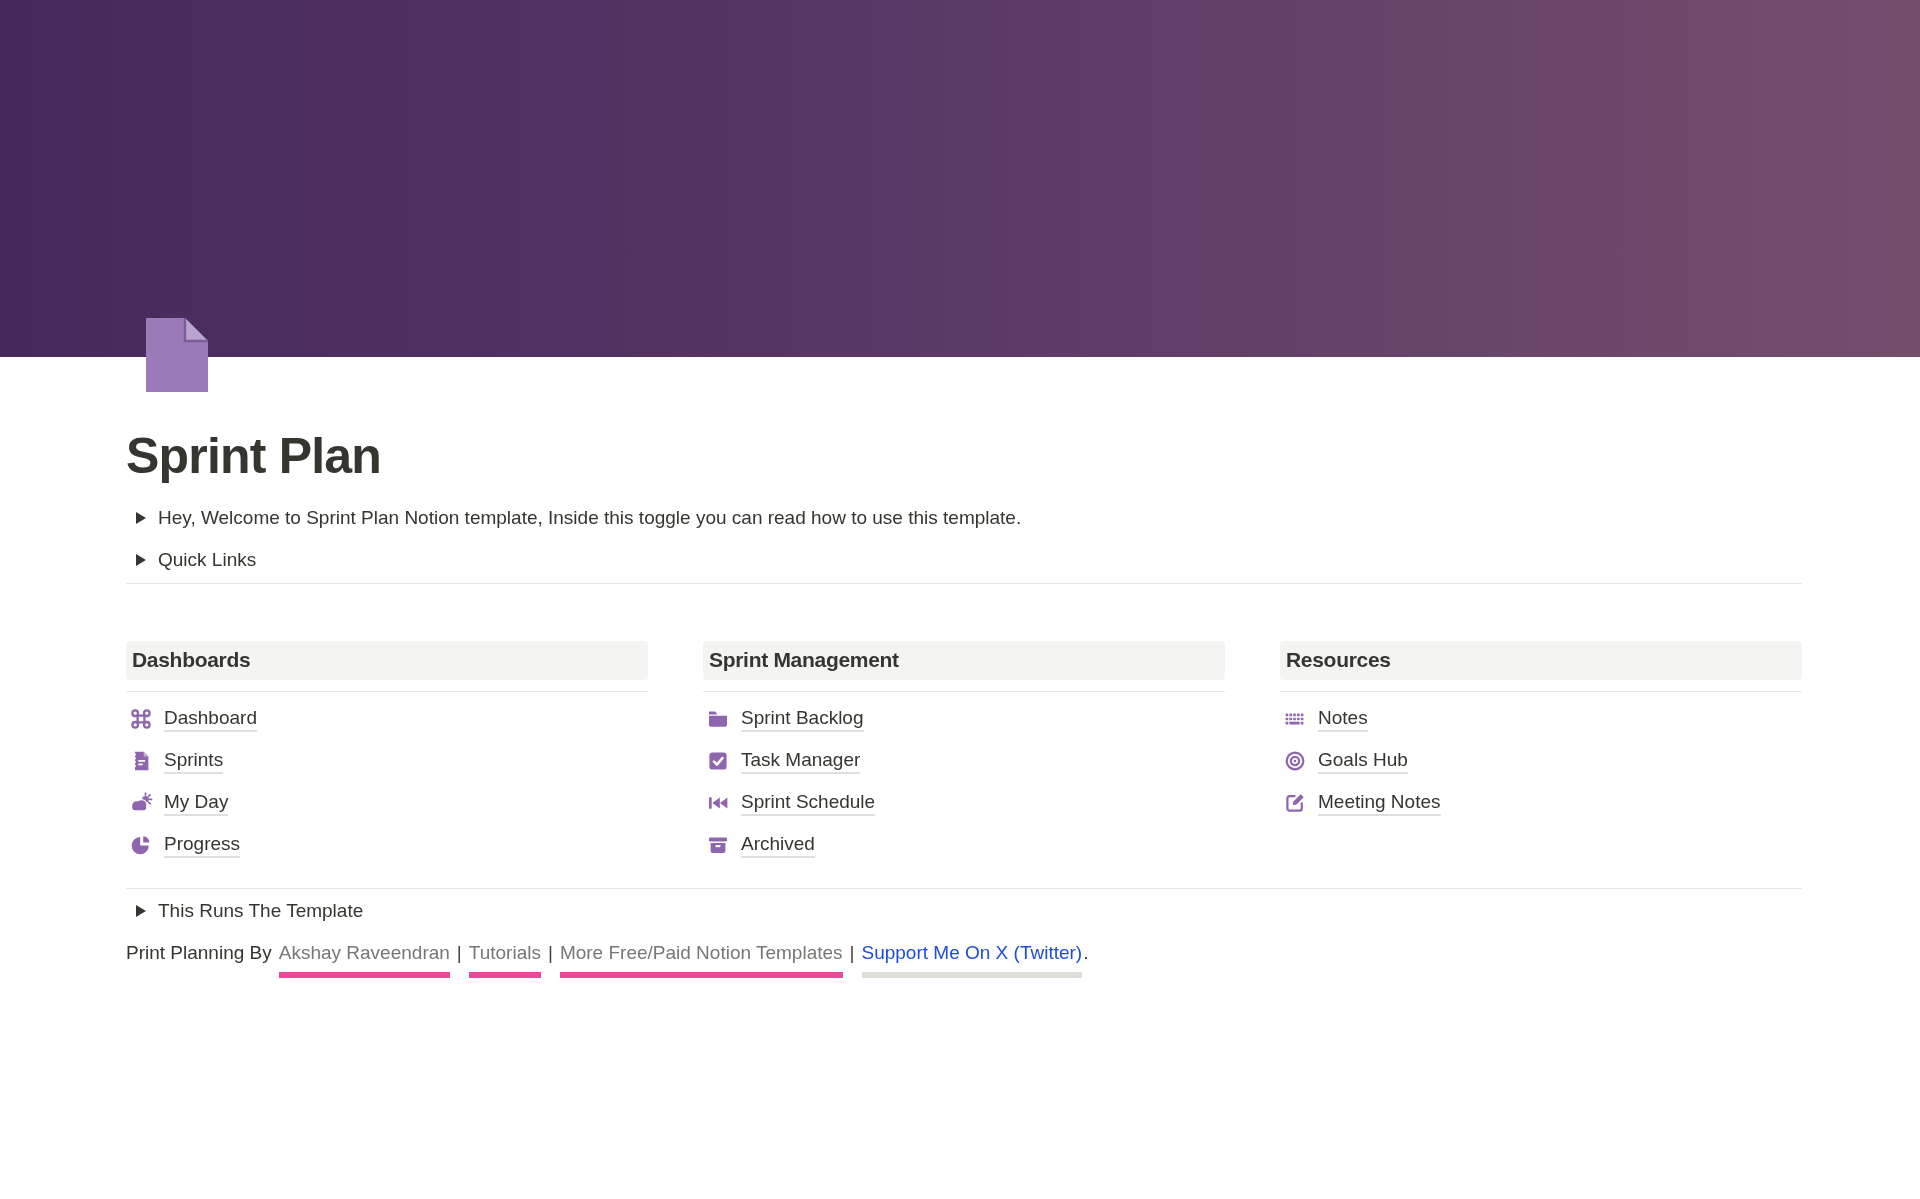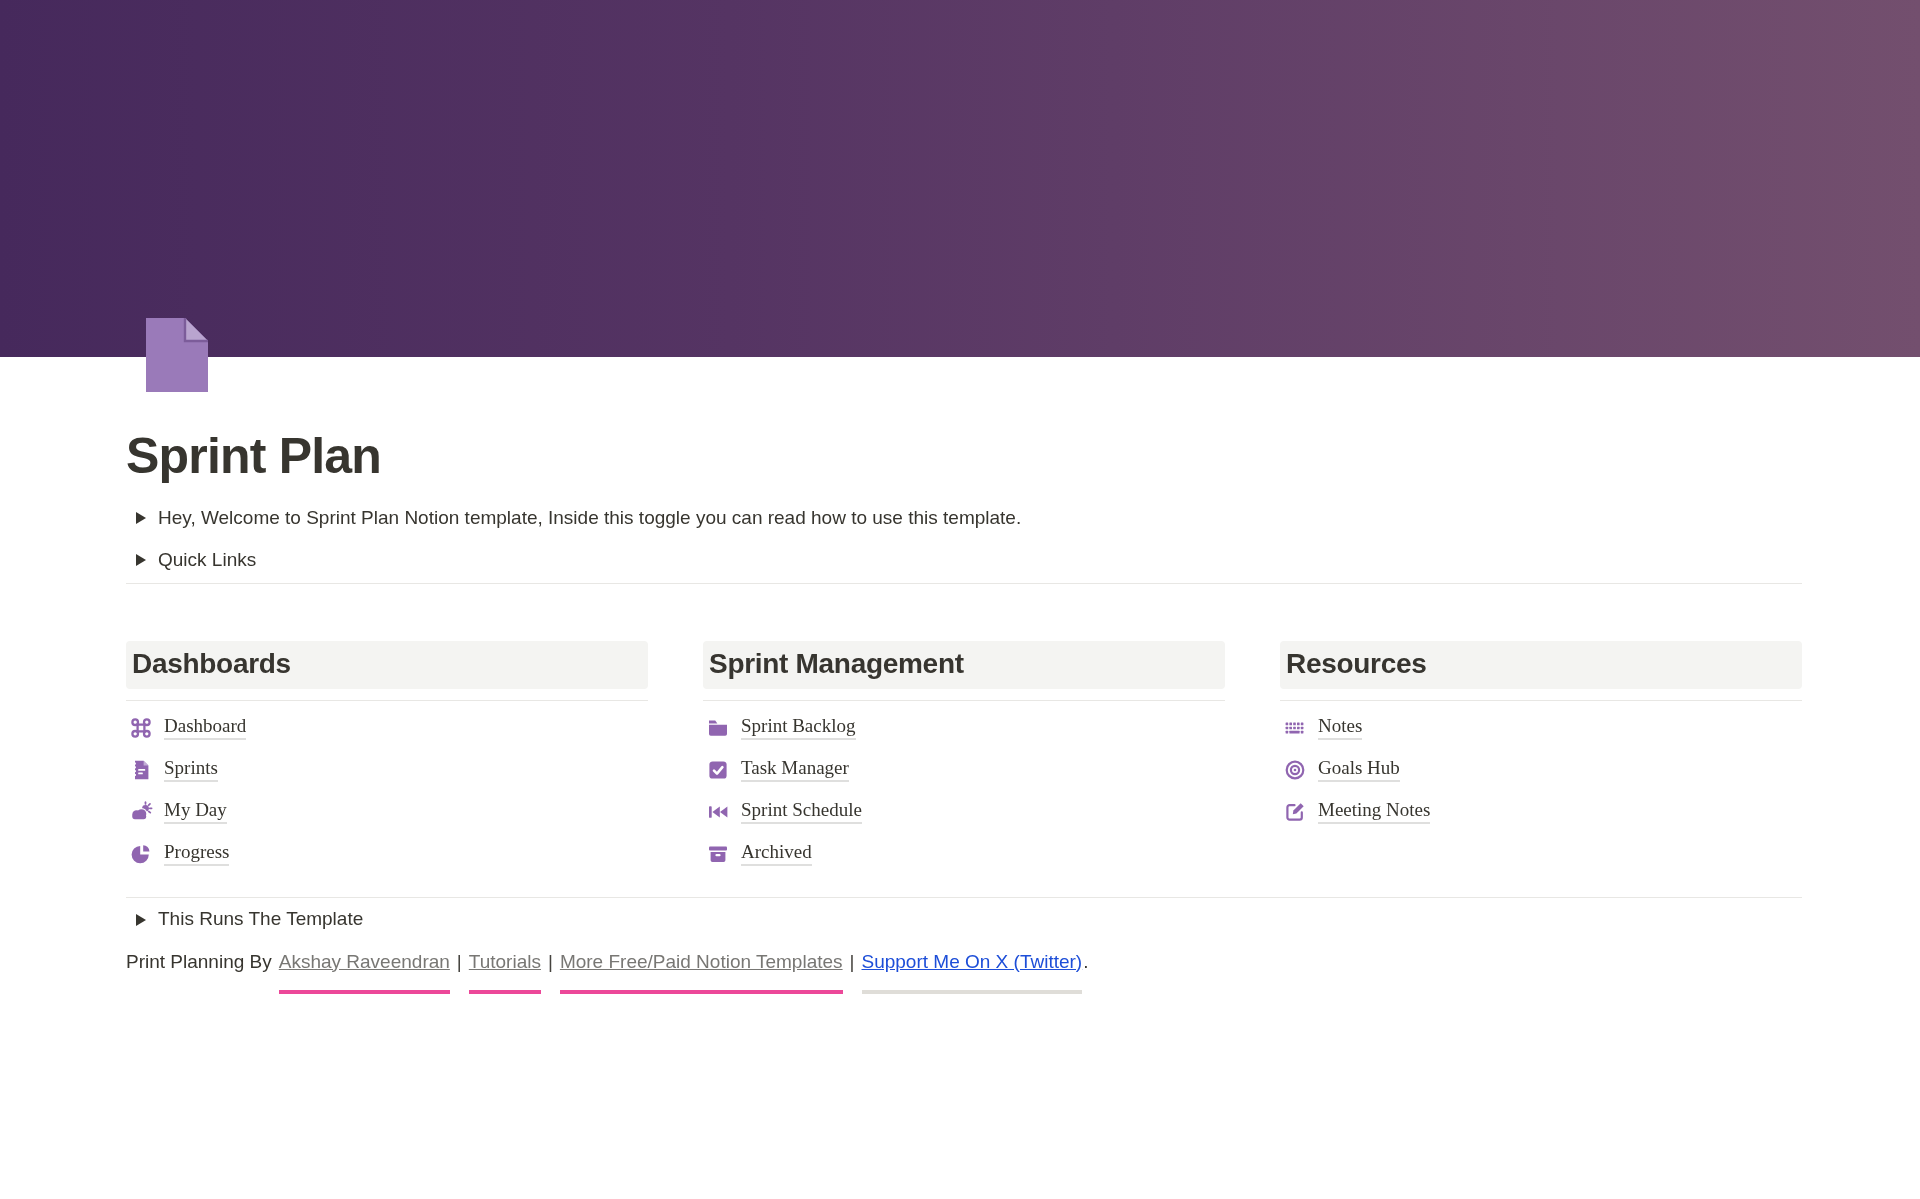--- a/index.html
+++ b/index.html
@@ -28,39 +28,38 @@
   }
   .toggle-row { display:flex; align-items:center; min-height:40px; margin-top:2px; cursor:pointer; }
   .toggle-marker { width:24px; height:24px; display:flex; align-items:center; justify-content:center; margin-left:3px; flex:0 0 24px; }
   .tri { width:0; height:0; border-left:10px solid #37352f; border-top:6.5px solid transparent; border-bottom:6.5px solid transparent; }
   .toggle-text { margin-left:5px; font-size:19px; line-height:1.4; }
   hr.divider { border:none; border-top:1px solid #e8e7e4; margin:3px 0 0 0; }
   hr.divider.after-columns { margin-top:22px; }
   .columns { display:flex; gap:55px; margin-top:57px; }
   .column { flex:1 1 0; min-width:0; }
   h2.col-header {
-    margin:0; font-size:28px; font-weight:700; line-height:1.2;
+    margin:0; font-size:21px; font-weight:700; line-height:1.2;
     letter-spacing:-0.3px; color:#373530;
     background:#f4f4f2; border-radius:4px;
     padding:6px 8px 8px 6px;
   }
   .col-divider { border:none; border-top:1px solid #e8e7e4; margin:11px 0 0 0; }
   .col-list { margin-top:6px; }
   .link-item { display:flex; align-items:center; height:42px; padding-left:3px; cursor:pointer; }
   .icon { width:24px; height:24px; flex:0 0 24px; display:flex; align-items:center; justify-content:center; }
   .icon svg { width:24px; height:24px; display:block; }
   .link-label {
     margin-left:11px; font-size:19px; color:#37352f;
     border-bottom:2px solid rgba(55,53,47,0.16); padding-bottom:1px;
     white-space:nowrap;
-    font-family:Liberation Serif, serif;
   }
   .footer { margin:8px 0 0 0; font-size:19px; line-height:28px; display:flex; white-space:nowrap; }
   .footer > * + * { margin-left:7px; }
-  .footer-link { color:#787774; border-bottom:4px solid #ec4899; padding-bottom:14px; cursor:pointer;text-decoration:underline; }
+  .footer-link { color:#787774; border-bottom:6px solid #ec4899; padding-bottom:5px; cursor:pointer; }
   .footer-link.faint { color:#1d4ed8; border-bottom-color:#dfddd8; }
   .pipe { color:#45433e; }
   .footer-suffix { margin-left:1px; }
 </style>
 </head>
 <body>
 
 <div class="cover"></div>
 
 <div class="page-icon">

